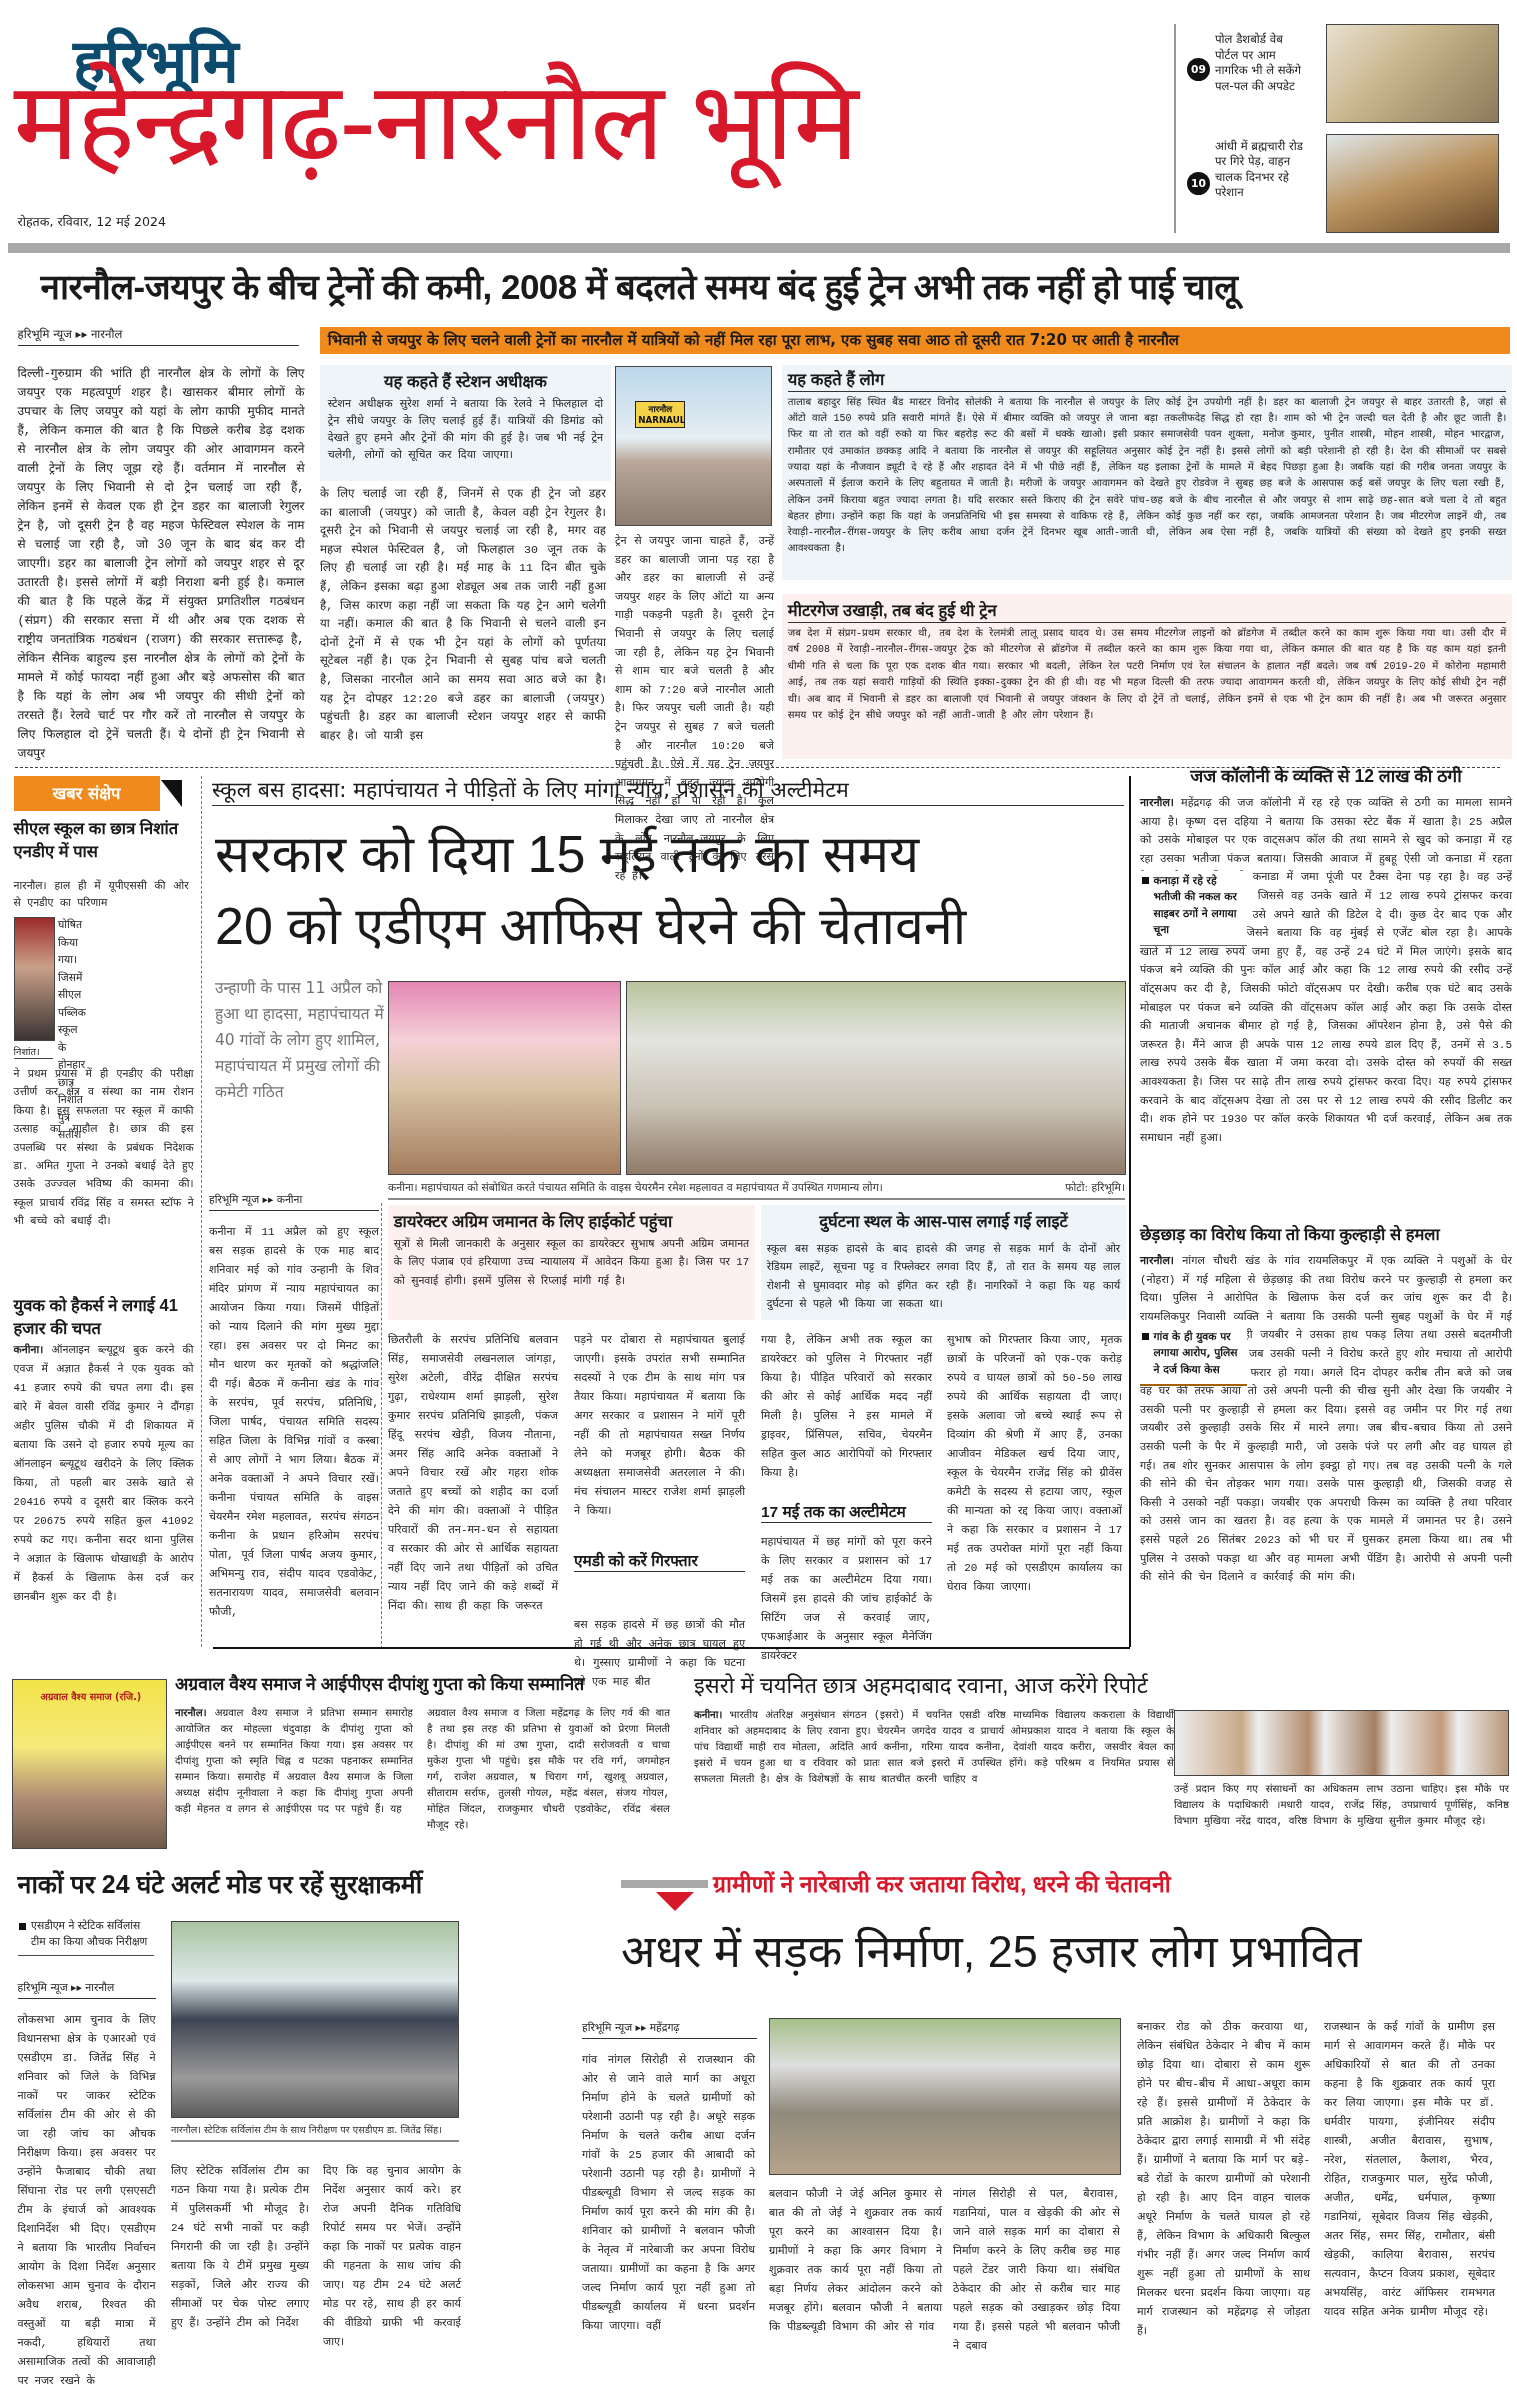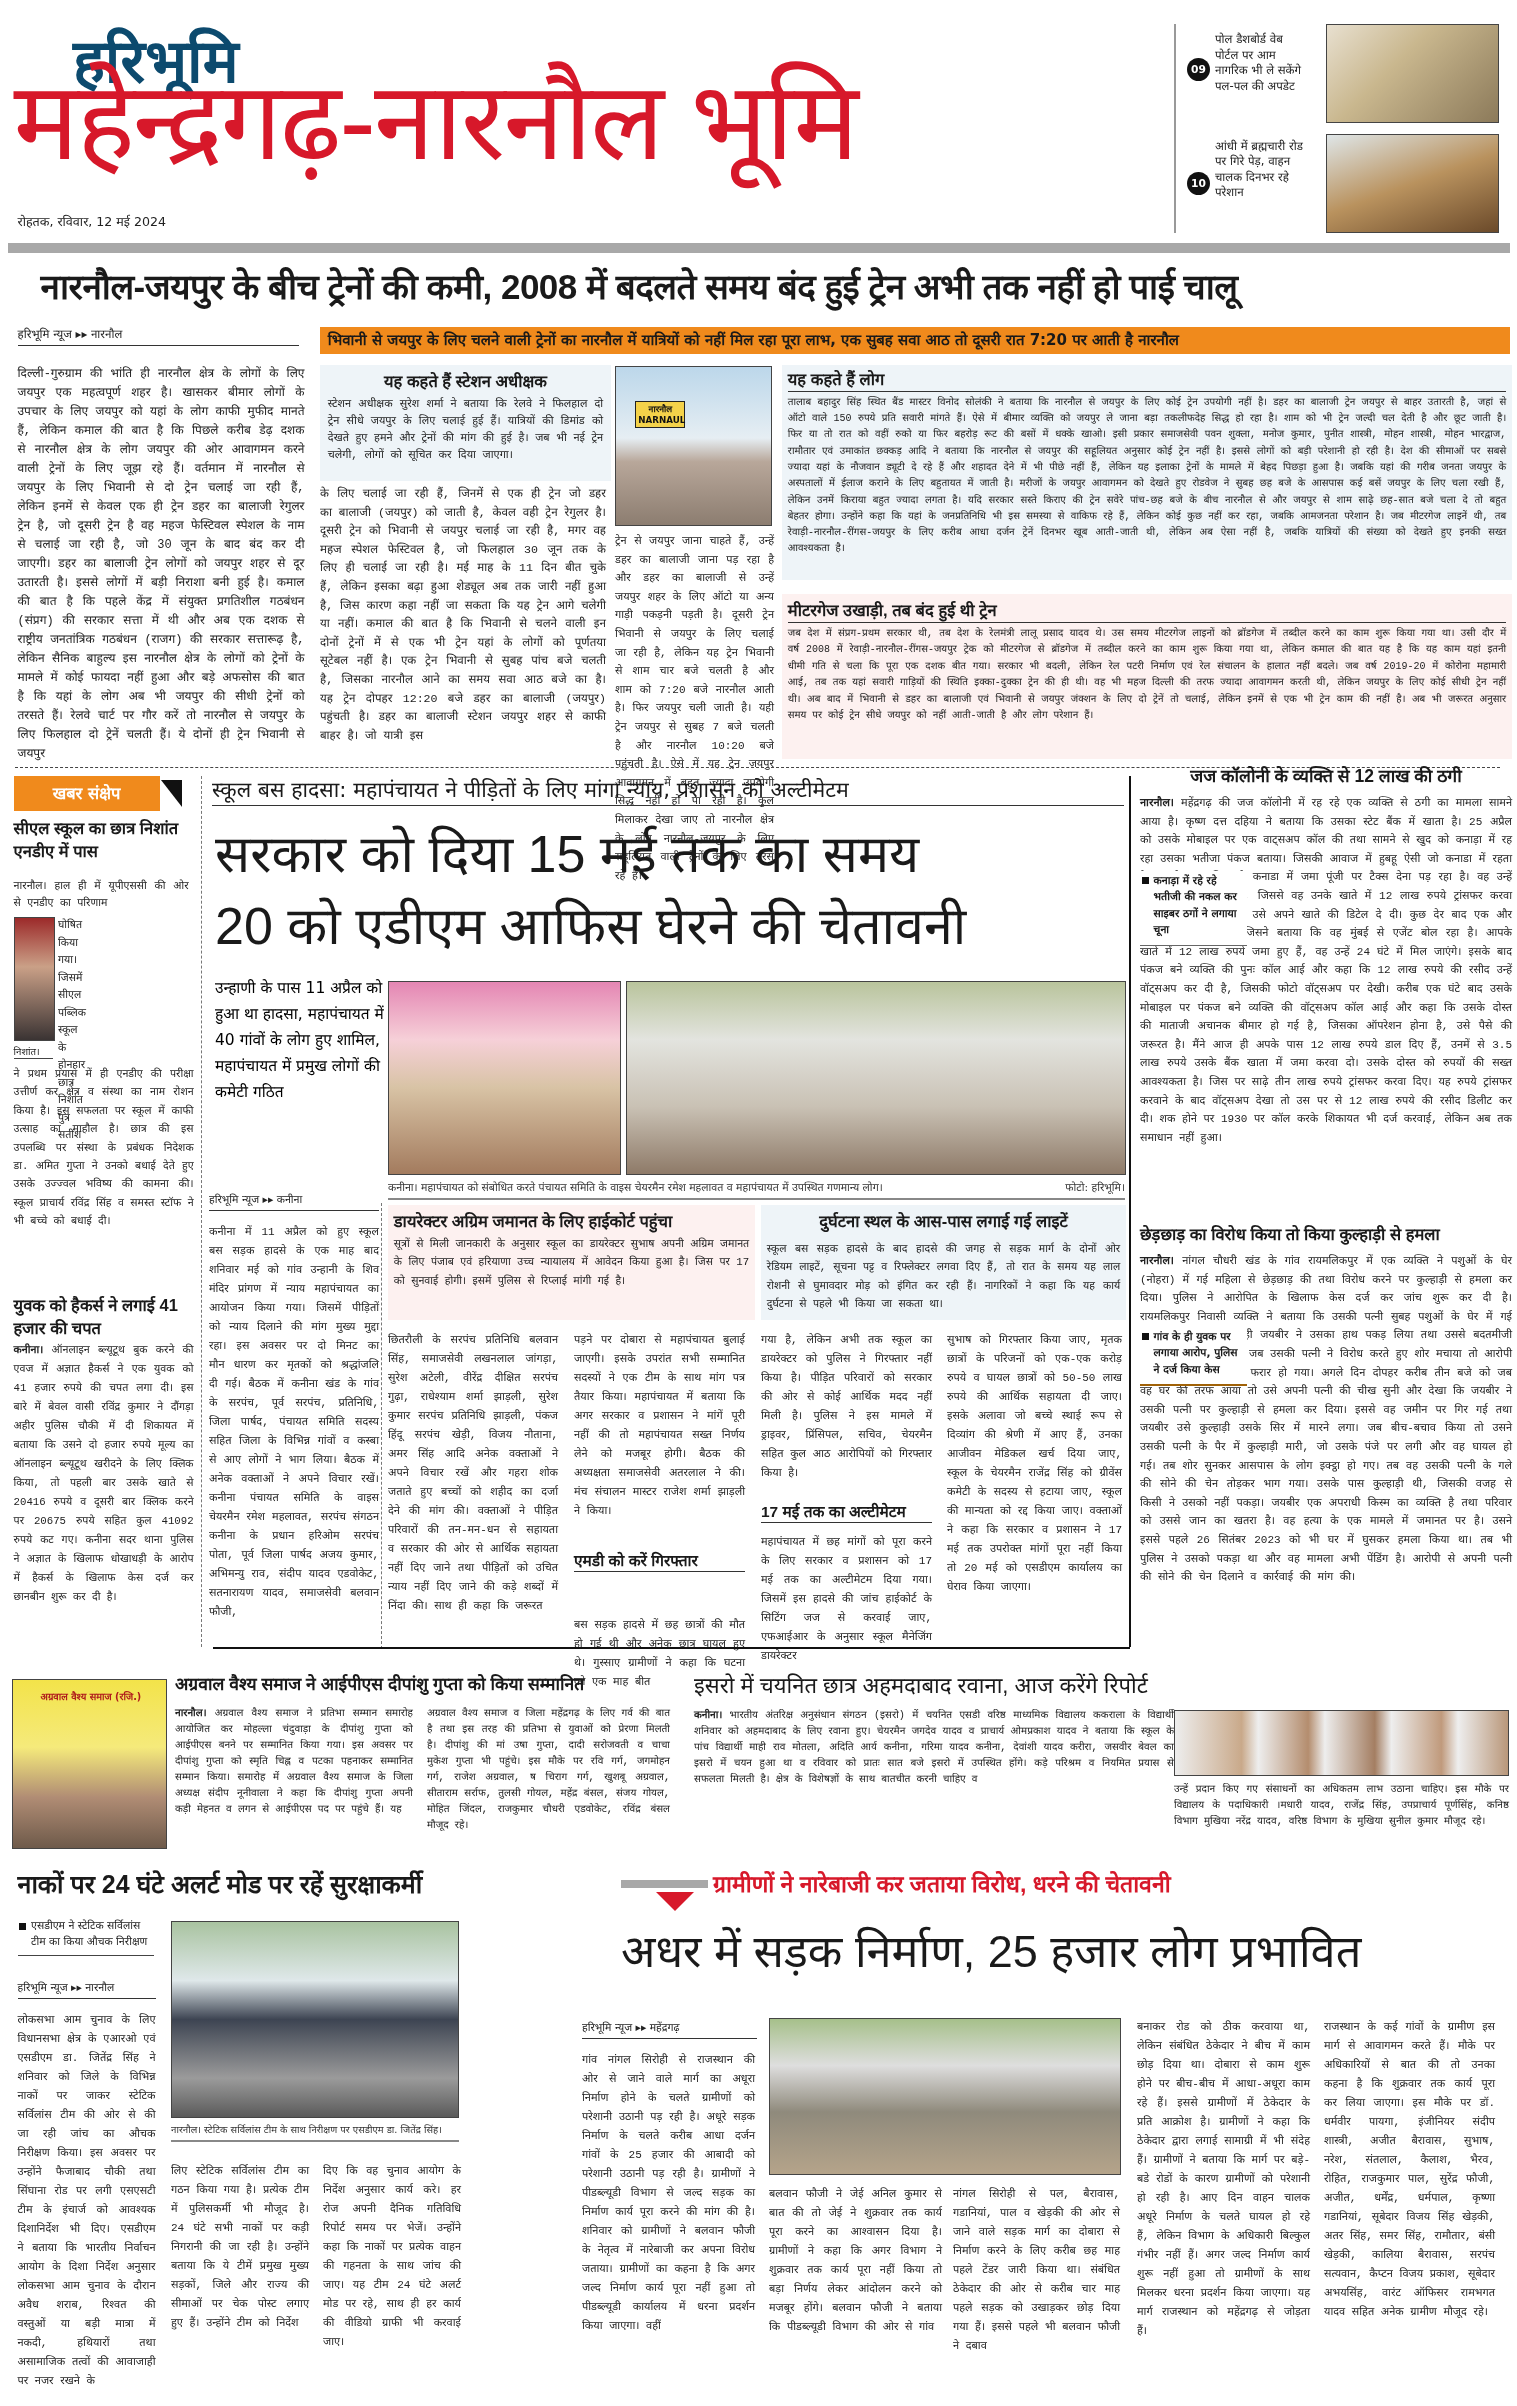--- a/index.html
+++ b/index.html
@@ -78,21 +78,21 @@
 <div class="abs hl" style="left:13.6px;top:1294px;width:180px;font-size:16.5px;line-height:23px;">युवक को हैकर्स ने लगाई 41 हजार की चपत</div>
 <div class="abs body-text" style="left:13.6px;top:1341px;width:180px;font-size:10.7px;line-height:19px;">
   <span class="dateline">कनीना।</span>
   <span>ऑनलाइन ब्ल्यूटूथ बुक करने की एवज में अज्ञात हैकर्स ने एक युवक को 41 हजार रुपये की चपत लगा दी। इस बारे में बेवल वासी रविंद्र कुमार ने दौंगड़ा अहीर पुलिस चौकी में दी शिकायत में बताया कि उसने दो हजार रुपये मूल्य का ऑनलाइन ब्ल्यूटूथ खरीदने के लिए क्लिक किया, तो पहली बार उसके खाते से 20416 रुपये व दूसरी बार क्लिक करने पर 20675 रुपये सहित कुल 41092 रुपये कट गए। कनीना सदर थाना पुलिस ने अज्ञात के खिलाफ धोखाधड़ी के आरोप में हैकर्स के खिलाफ केस दर्ज कर छानबीन शुरू कर दी है।</span>
 </div>
 <div class="abs dash-v" style="left:201px;top:776px;height:871px;"></div>
 
 <div class="abs" style="left:212px;top:774px;width:912px;font-size:21.3px;line-height:31px;border-bottom:1.9px solid #333;white-space:nowrap;overflow:hidden;">स्कूल बस हादसा: महापंचायत ने पीड़ितों के लिए मांगा न्याय, प्रशासन को अल्टीमेटम</div>
 <h2 class="abs" style="left:215px;top:823px;width:912px;font-family:'Liberation Sans',sans-serif;font-size:52px;line-height:62px;font-weight:normal;white-space:nowrap;">सरकार को दिया 15 मई तक का समय</h2>
 <h2 class="abs" style="left:215px;top:895px;width:912px;font-family:'Liberation Sans',sans-serif;font-size:52px;line-height:62px;font-weight:normal;white-space:nowrap;">20 को एडीएम आफिस घेरने की चेतावनी</h2>
-<div class="abs" style="left:215px;top:975px;width:170px;font-size:15.5px;line-height:26px;color:#000000;">उन्हाणी के पास 11 अप्रैल को हुआ था हादसा, महापंचायत में 40 गांवों के लोग हुए शामिल, महापंचायत में प्रमुख लोगों की कमेटी गठित</div>
+<div class="abs" style="left:215px;top:975px;width:170px;font-size:15.5px;line-height:26px;color:#737373;">उन्हाणी के पास 11 अप्रैल को हुआ था हादसा, महापंचायत में 40 गांवों के लोग हुए शामिल, महापंचायत में प्रमुख लोगों की कमेटी गठित</div>
 <div class="abs photo" style="left:388px;top:981px;width:233px;height:194px;background:linear-gradient(180deg,#e486b3 0%,#f6d0d8 30%,#d8c3a5 55%,#a37b5e 100%);"></div>
 <div class="abs photo" style="left:626px;top:981px;width:500px;height:194px;background:linear-gradient(180deg,#b9c49c 0%,#e3e4df 30%,#c9c1b4 65%,#8e7a68 100%);"></div>
 <div class="abs caption" style="left:388px;top:1180px;width:737px;">
   <span>कनीना। महापंचायत को संबोधित करते पंचायत समिति के वाइस चेयरमैन रमेश महलावत व महापंचायत में उपस्थित गणमान्य लोग।</span>
   <span style="float:right;">फोटो: हरिभूमि।</span>
 </div>
 <div class="abs byline" style="left:209px;top:1192px;width:170px;font-size:10.7px;">हरिभूमि न्यूज ▸▸ कनीना</div>
 <div class="abs body-text" style="left:209px;top:1223px;width:170px;font-size:11px;line-height:19px;">कनीना में 11 अप्रैल को हुए स्कूल बस सड़क हादसे के एक माह बाद शनिवार मई को गांव उन्हानी के शिव मंदिर प्रांगण में न्याय महापंचायत का आयोजन किया गया। जिसमें पीड़ितों को न्याय दिलाने की मांग मुख्य मुद्दा रहा। इस अवसर पर दो मिनट का मौन धारण कर मृतकों को श्रद्धांजलि दी गई। बैठक में कनीना खंड के गांव के सरपंच, पूर्व सरपंच, प्रतिनिधि, जिला पार्षद, पंचायत समिति सदस्य सहित जिला के विभिन्न गांवों व कस्बा से आए लोगों ने भाग लिया। बैठक में अनेक वक्ताओं ने अपने विचार रखें। कनीना पंचायत समिति के वाइस चेयरमैन रमेश महलावत, सरपंच संगठन कनीना के प्रधान हरिओम सरपंच पोता, पूर्व जिला पार्षद अजय कुमार, अभिमन्यु राव, संदीप यादव एडवोकेट, सतनारायण यादव, समाजसेवी बलवान फौजी,</div>
 <div class="abs dash-v" style="left:381px;top:1203px;height:446px;"></div>
 

